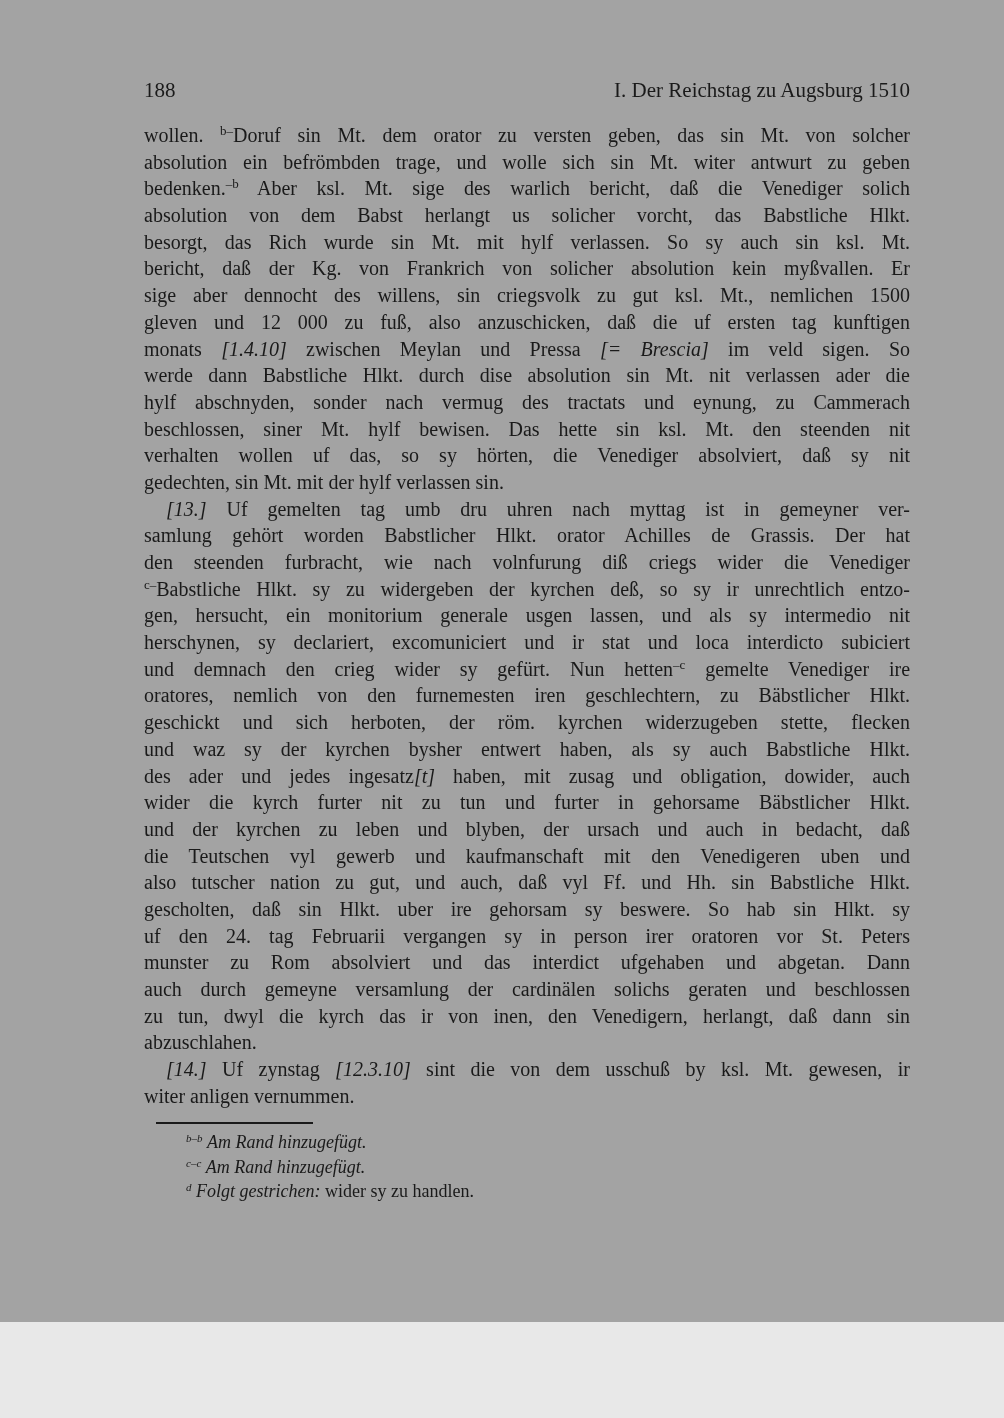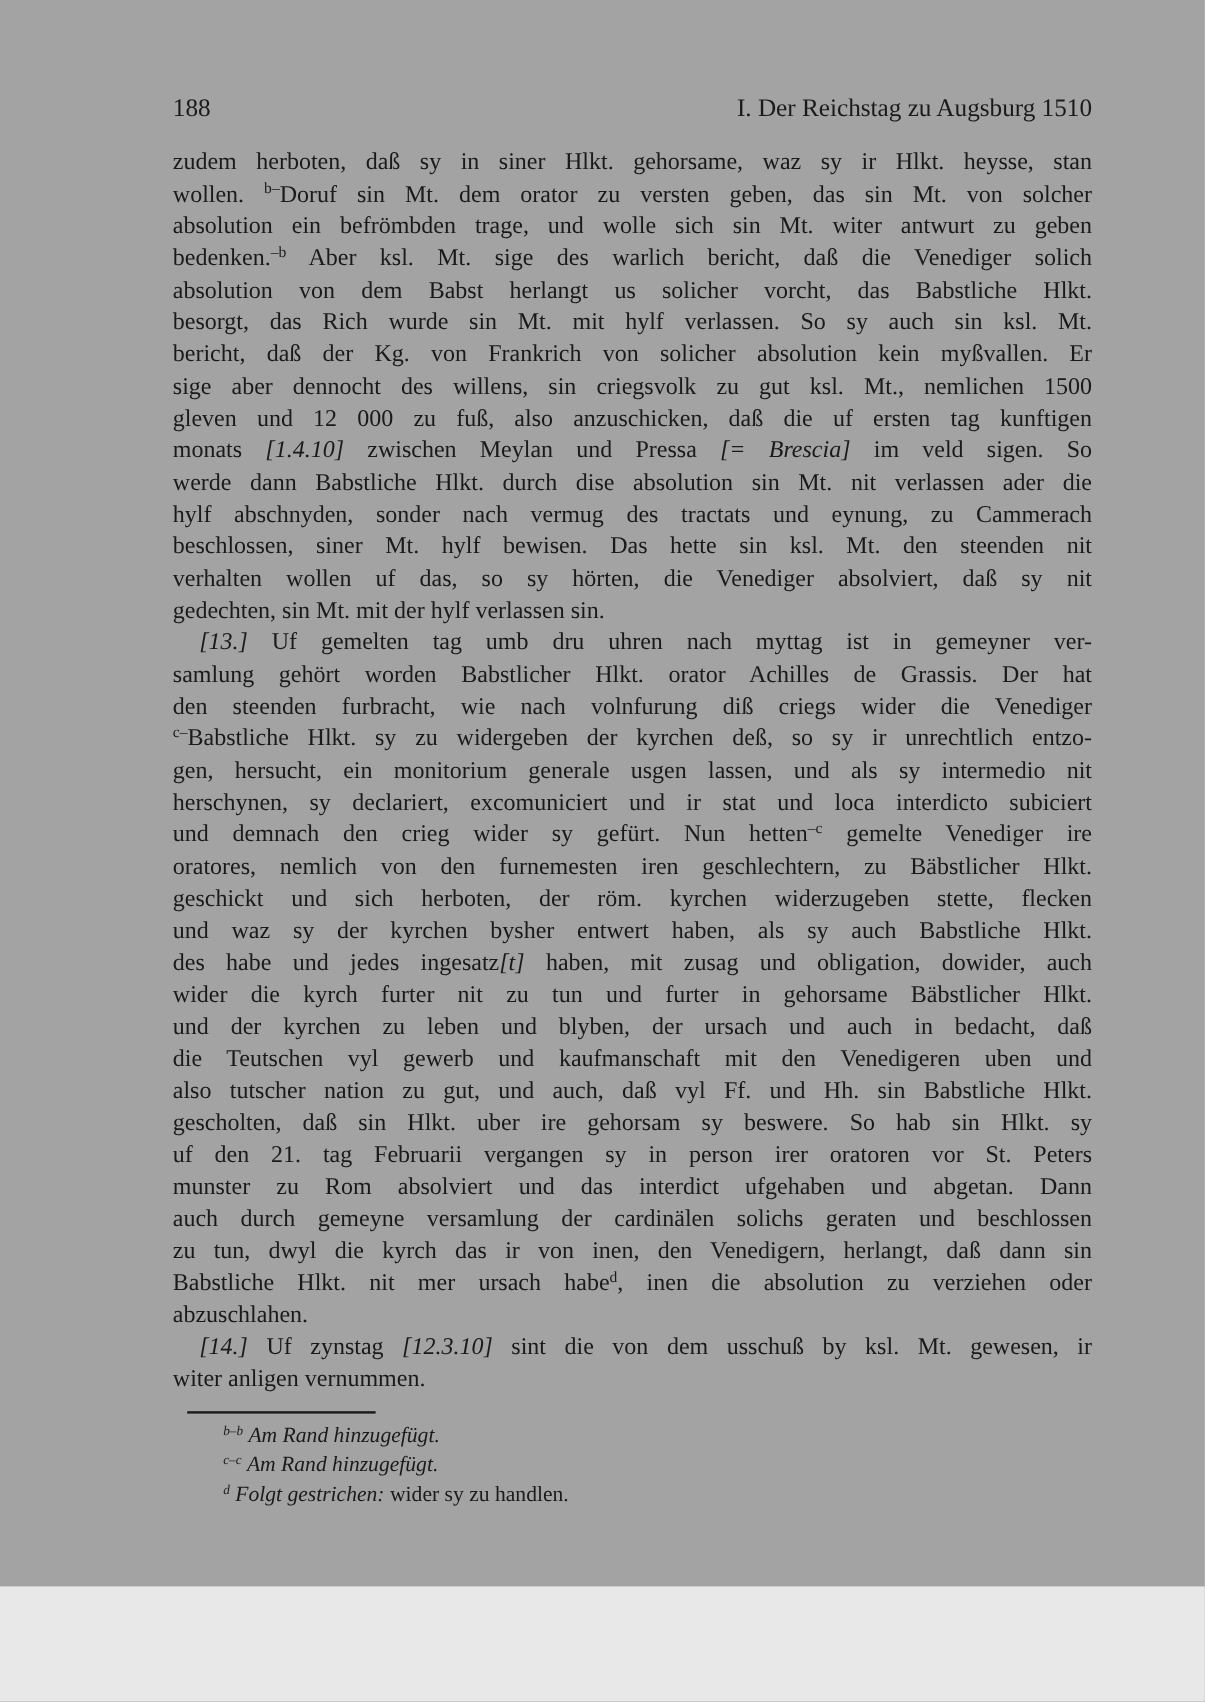--- a/index.html
+++ b/index.html
@@ -87,21 +87,20 @@
 
 <div class="page">
   <div class="textblock">
 
     <div class="running-header">
       <span class="page-number">188</span>
       <div class="head-title">I. Der Reichstag zu Augsburg 1510</div>
     </div>
 
     <div class="body-lines" id="body-lines">
-        <div class="line"><span>zudem herboten, daß sy in siner Hlkt. gehorsame, waz sy ir Hlkt. heysse, stan</span></div>
         <div class="line"><span>wollen. </span><span class="sup">b–</span><span>Doruf sin Mt. dem orator zu versten geben, das sin Mt. von solcher</span></div>
         <div class="line"><span>absolution ein befrömbden trage, und wolle sich sin Mt. witer antwurt zu geben</span></div>
         <div class="line"><span>bedenken.</span><span class="sup">–b</span><span> Aber ksl. Mt. sige des warlich bericht, daß die Venediger solich</span></div>
         <div class="line"><span>absolution von dem Babst herlangt us solicher vorcht, das Babstliche Hlkt.</span></div>
         <div class="line"><span>besorgt, das Rich wurde sin Mt. mit hylf verlassen. So sy auch sin ksl. Mt.</span></div>
         <div class="line"><span>bericht, daß der Kg. von Frankrich von solicher absolution kein myßvallen. Er</span></div>
         <div class="line"><span>sige aber dennocht des willens, sin criegsvolk zu gut ksl. Mt., nemlichen 1500</span></div>
         <div class="line"><span>gleven und 12 000 zu fuß, also anzuschicken, daß die uf ersten tag kunftigen</span></div>
         <div class="line"><span>monats </span><span class="it">[1.4.10]</span><span> zwischen Meylan und Pressa </span><span class="it">[= Brescia]</span><span> im veld sigen. So</span></div>
         <div class="line"><span>werde dann Babstliche Hlkt. durch dise absolution sin Mt. nit verlassen ader die</span></div>
@@ -112,31 +111,30 @@
         <div class="line indent"><span class="it">[13.]</span><span> Uf gemelten tag umb dru uhren nach myttag ist in gemeyner ver-</span></div>
         <div class="line"><span>samlung gehört worden Babstlicher Hlkt. orator Achilles de Grassis. Der hat</span></div>
         <div class="line"><span>den steenden furbracht, wie nach volnfurung diß criegs wider die Venediger</span></div>
         <div class="line"><span class="sup">c–</span><span>Babstliche Hlkt. sy zu widergeben der kyrchen deß, so sy ir unrechtlich entzo-</span></div>
         <div class="line"><span>gen, hersucht, ein monitorium generale usgen lassen, und als sy intermedio nit</span></div>
         <div class="line"><span>herschynen, sy declariert, excomuniciert und ir stat und loca interdicto subiciert</span></div>
         <div class="line"><span>und demnach den crieg wider sy gefürt. Nun hetten</span><span class="sup">–c</span><span> gemelte Venediger ire</span></div>
         <div class="line"><span>oratores, nemlich von den furnemesten iren geschlechtern, zu Bäbstlicher Hlkt.</span></div>
         <div class="line"><span>geschickt und sich herboten, der röm. kyrchen widerzugeben stette, flecken</span></div>
         <div class="line"><span>und waz sy der kyrchen bysher entwert haben, als sy auch Babstliche Hlkt.</span></div>
-        <div class="line"><span>des habe und jedes ingesatz</span><span class="it">[t]</span><span> haben, mit zusag und obligation, dowider, auch</span></div>
+        <div class="line"><span>des ader und jedes ingesatz</span><span class="it">[t]</span><span> haben, mit zusag und obligation, dowider, auch</span></div>
         <div class="line"><span>wider die kyrch furter nit zu tun und furter in gehorsame Bäbstlicher Hlkt.</span></div>
         <div class="line"><span>und der kyrchen zu leben und blyben, der ursach und auch in bedacht, daß</span></div>
         <div class="line"><span>die Teutschen vyl gewerb und kaufmanschaft mit den Venedigeren uben und</span></div>
         <div class="line"><span>also tutscher nation zu gut, und auch, daß vyl Ff. und Hh. sin Babstliche Hlkt.</span></div>
         <div class="line"><span>gescholten, daß sin Hlkt. uber ire gehorsam sy beswere. So hab sin Hlkt. sy</span></div>
-        <div class="line"><span>uf den 21. tag Februarii vergangen sy in person irer oratoren vor St. Peters</span></div>
+        <div class="line"><span>uf den 24. tag Februarii vergangen sy in person irer oratoren vor St. Peters</span></div>
         <div class="line"><span>munster zu Rom absolviert und das interdict ufgehaben und abgetan. Dann</span></div>
         <div class="line"><span>auch durch gemeyne versamlung der cardinälen solichs geraten und beschlossen</span></div>
         <div class="line"><span>zu tun, dwyl die kyrch das ir von inen, den Venedigern, herlangt, daß dann sin</span></div>
-        <div class="line"><span>Babstliche Hlkt. nit mer ursach habe</span><span class="sup">d</span><span>, inen die absolution zu verziehen oder</span></div>
         <div class="line left"><span>abzuschlahen.</span></div>
         <div class="line indent"><span class="it">[14.]</span><span> Uf zynstag </span><span class="it">[12.3.10]</span><span> sint die von dem usschuß by ksl. Mt. gewesen, ir</span></div>
         <div class="line left"><span>witer anligen vernummen.</span></div>
       </div>
 
     <div class="footnote-rule"></div>
 
     <div class="footnotes" id="footnotes">
         <div class="fn-line"><span class="sup">b–b</span><span> </span><span class="it">Am Rand hinzugefügt.</span></div>
         <div class="fn-line"><span class="sup">c–c</span><span> </span><span class="it">Am Rand hinzugefügt.</span></div>

